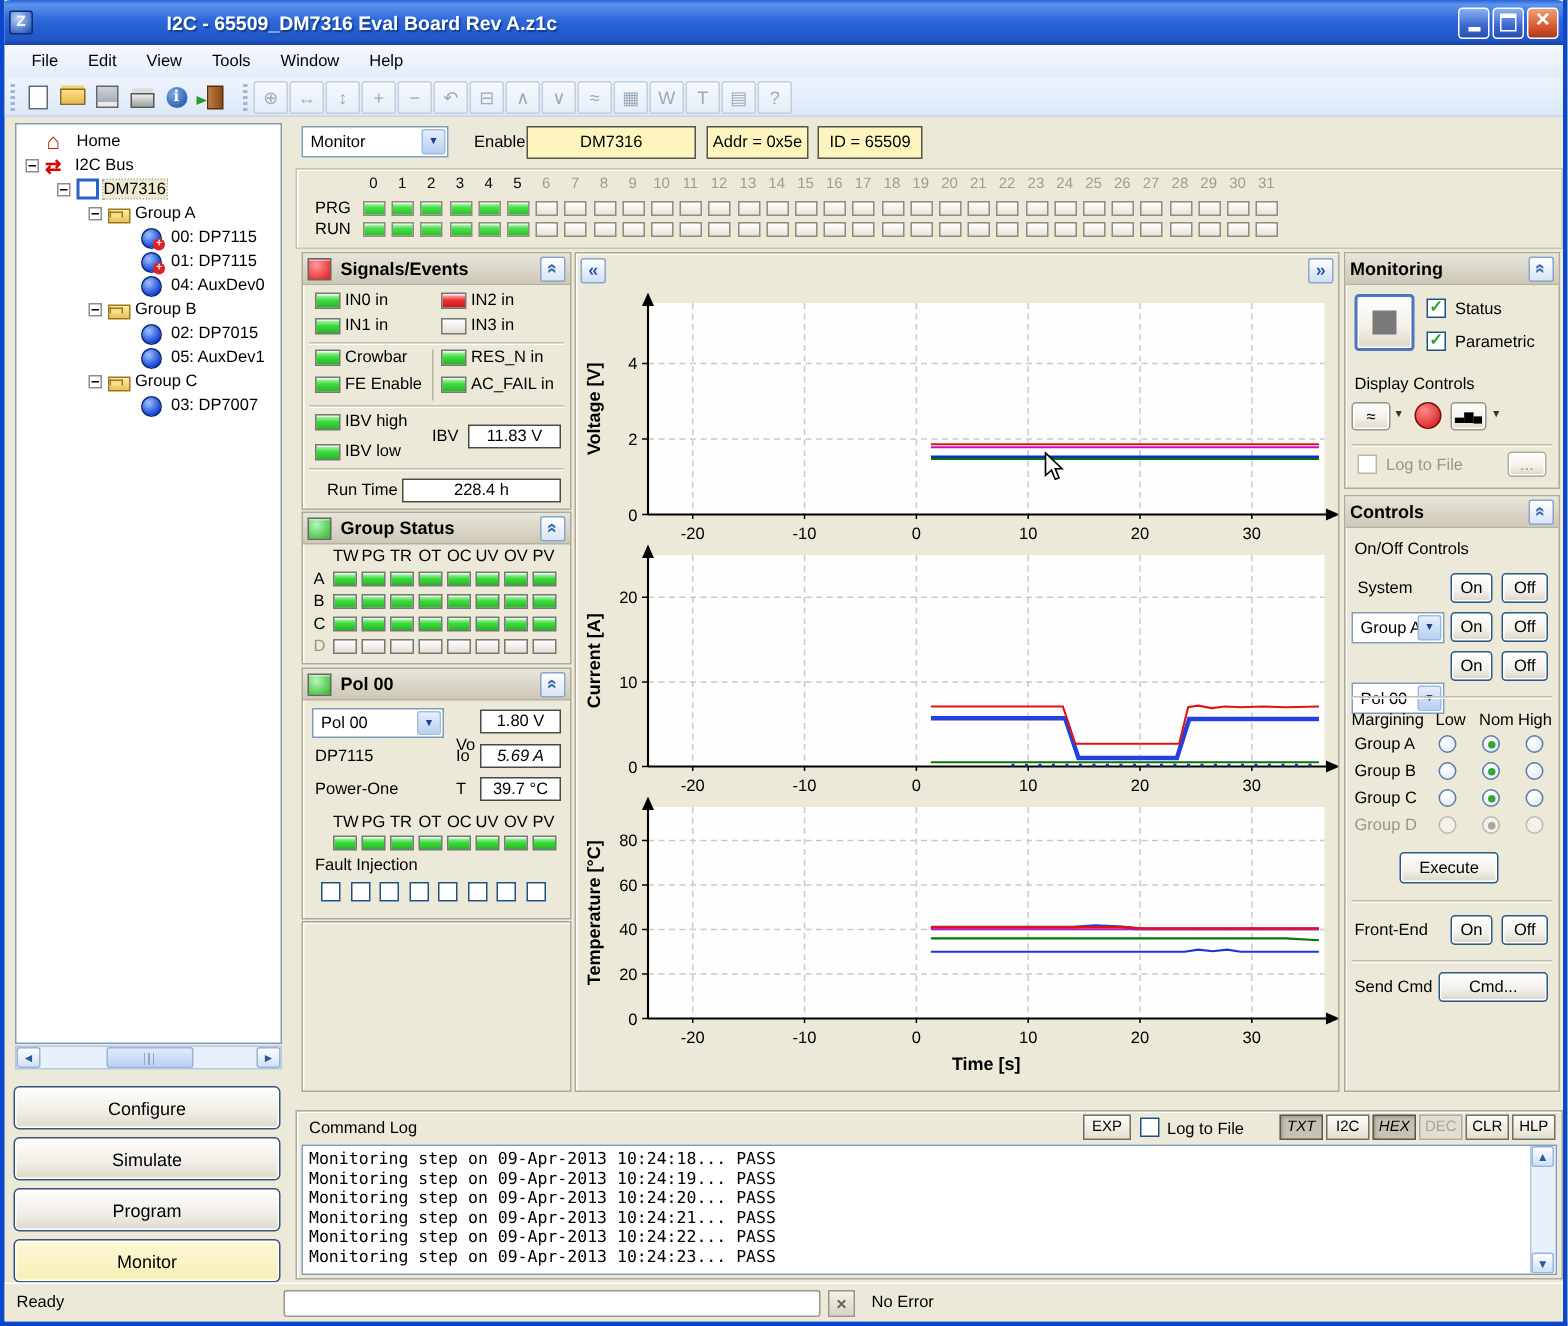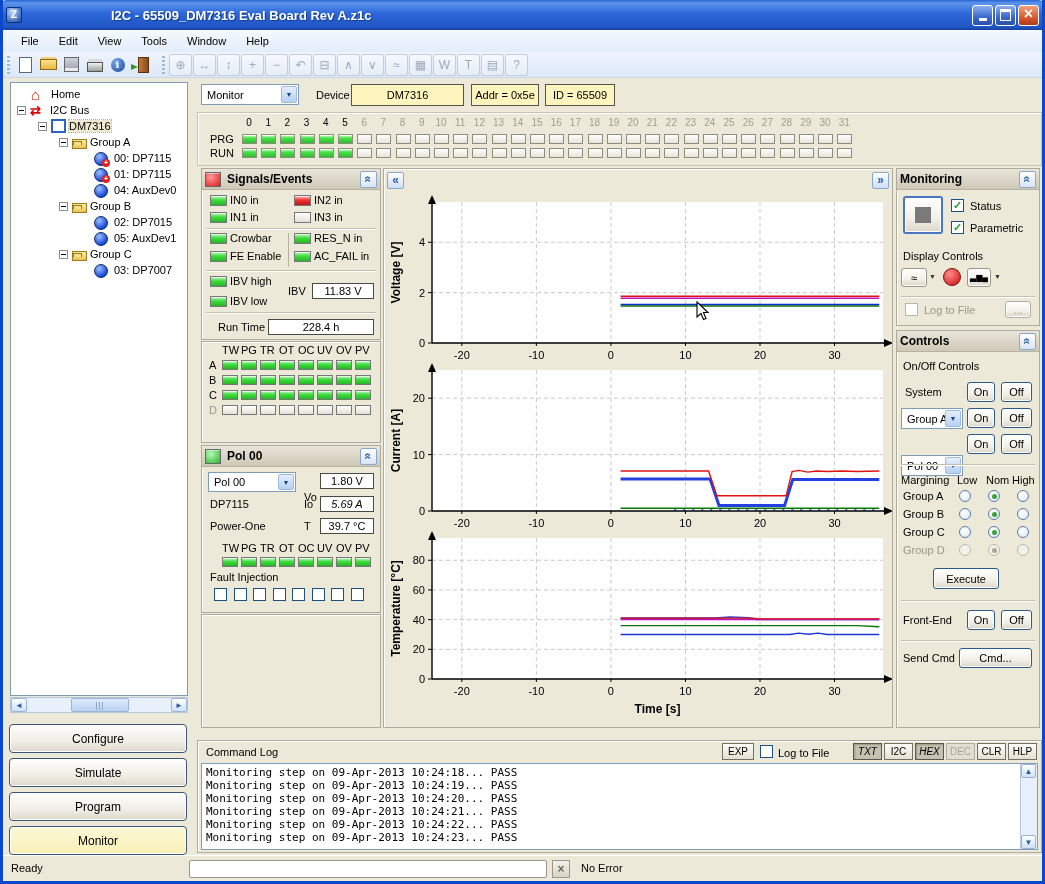--- a/index.html
+++ b/index.html
@@ -252,21 +252,21 @@
       <div class="navbtn" style="top: 724px;">Configure</div>
       <div class="navbtn" style="top: 758px;">Simulate</div>
       <div class="navbtn" style="top: 792px;">Program</div>
       <div class="navbtn active" style="top: 826px;">Monitor</div>
     </div>
 
   <div class="combo abs" style="left:198px;top:84px;width:98px;">
     <span>Monitor</span>
     <span class="arrow">▼</span>
   </div>
-  <div class="lbl abs" style="left:313px;top:89px;">Device</div>
+  <div class="lbl abs" style="left:313px;top:89px;">Enable</div>
   <div class="yfield abs" style="left:348px;top:84px;width:113px;">DM7316</div>
   <div class="yfield abs" style="left:468px;top:84px;width:68px;">Addr = 0x5e</div>
   <div class="yfield abs" style="left:542px;top:84px;width:70px;">ID = 65509</div>
 
   <div class="gridwrap" id="chGrid">
       <div class="lbl abs" style="left: 12px; top: 20px;">PRG</div>
       <div class="lbl abs" style="left: 12px; top: 34px;">RUN</div>
       <div class="gnum abs" style="left: 43px; top: 4px; color: rgb(0, 0, 0);">0</div>
       <div class="gcell on" style="left: 44px; top: 21px;"></div>
       <div class="gcell on" style="left: 44px; top: 35px;"></div>
@@ -399,20 +399,25 @@
           <div class="led green" style="left: 92px; top: 61px;"></div>
           <div class="lbl abs" style="left: 112px; top: 60px;">AC_FAIL in</div>
           <div class="led green" style="left: 8px; top: 86px;"></div>
           <div class="lbl abs" style="left: 28px; top: 85px;">IBV high</div>
           <div class="led green" style="left: 8px; top: 106px;"></div>
           <div class="lbl abs" style="left: 28px; top: 105px;">IBV low</div>
         </div>
     </div>
 
     <div class="panel" style="top:173px;height:102px;">
+      <div class="phead">
+        <span class="bigled green"></span>
+        <span class="ptitle">Group Status</span>
+        <span class="chev"></span>
+      </div>
       <div style="position:relative;height:79px;" id="gsBody">
           <div class="lbl abs" style="left: 20px; top: 2px;">TW</div>
           <div class="lbl abs" style="left: 39px; top: 2px;">PG</div>
           <div class="lbl abs" style="left: 58px; top: 2px;">TR</div>
           <div class="lbl abs" style="left: 77px; top: 2px;">OT</div>
           <div class="lbl abs" style="left: 96px; top: 2px;">OC</div>
           <div class="lbl abs" style="left: 115px; top: 2px;">UV</div>
           <div class="lbl abs" style="left: 134px; top: 2px;">OV</div>
           <div class="lbl abs" style="left: 153px; top: 2px;">PV</div>
           <div class="lbl abs" style="left: 7px; top: 17px;">A</div>

